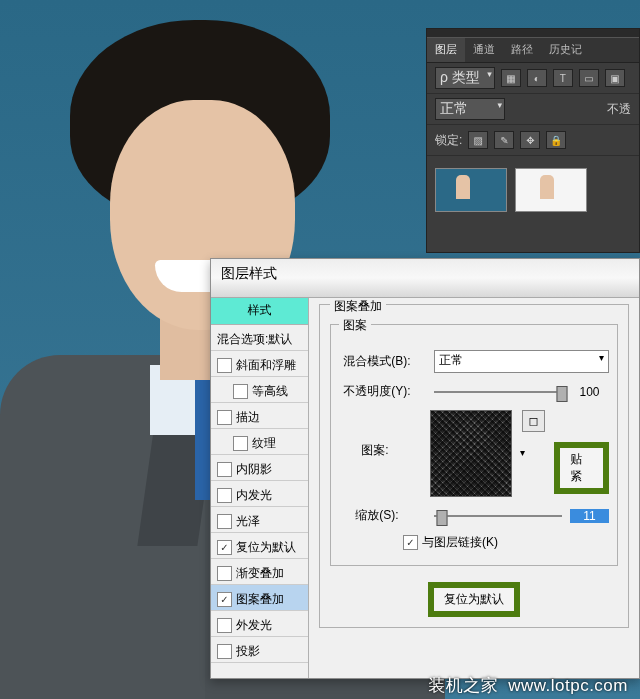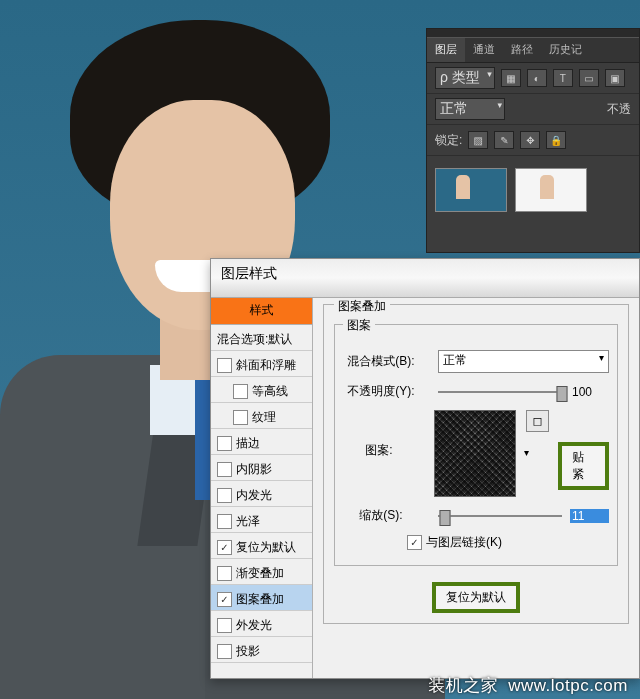--- a/index.html
+++ b/index.html
@@ -239,21 +239,21 @@
     border-right: 1px solid #b0b0b0;
     background: #f0f0f0;
     display: flex;
     flex-direction: column;
   }
   .styles-header {
     height: 22px;
     text-align: center;
     padding-top: 4px;
     border-bottom: 1px solid #b0b0b0;
-    background: #f97316;
+    background: #5eead4;
   }
   .styles-item {
     height: 22px;
     padding: 3px 4px 0 6px;
     border-bottom: 1px solid #ccc;
     display: flex;
     align-items: center;
     gap: 4px;
     font-size: 12px;
   }
@@ -346,21 +346,21 @@
     position: absolute;
     top: 2px;
     width: 9px;
     height: 14px;
     background: #b0b0b0;
     border: 1px solid #555;
     transform: translateX(-50%);
   }
   .num {
     width: 35px;
-    text-align: left;
+    text-align: center;
     margin-left: 8px;
     padding: 0 2px;
   }
   .num.hl { background: #3a8cde; color: #ffffff; }
   .pattern-swatch {
     width: 85px;
     height: 85px;
     border: 1px solid #666;
     background:
       repeating-linear-gradient(45deg, #333 0 2px, #999 2px 3px, #555 3px 5px),
@@ -379,21 +379,21 @@
     width: 22px;
     height: 20px;
     border: 1px solid #888;
     background: #e8e8e8;
     display: inline-flex;
     align-items: center;
     justify-content: center;
     margin-left: 10px;
   }
   .btn {
-    border: 4px solid #4d7c0f;
+    border: 6px solid #4d7c0f;
     background: #f4f4f4;
     padding: 3px 10px;
     font-size: 12px;
     display: inline-block;
   }
   .btn-row {
     display: flex;
     gap: 14px;
     justify-content: center;
     margin-top: 16px;
@@ -485,27 +485,27 @@
       <div class="styles-item">混合选项:默认</div>
       <div id="styles-items">
           <div class="styles-item">
             <span class="chk"></span>
             <span>斜面和浮雕</span>
           </div>
           <div class="styles-item indent">
             <span class="chk"></span>
             <span>等高线</span>
           </div>
+          <div class="styles-item">
+            <span class="chk"></span>
+            <span>描边</span>
+          </div>
           <div class="styles-item indent">
             <span class="chk"></span>
             <span>纹理</span>
-          </div>
-          <div class="styles-item">
-            <span class="chk"></span>
-            <span>描边</span>
           </div>
           <div class="styles-item">
             <span class="chk"></span>
             <span>内阴影</span>
           </div>
           <div class="styles-item">
             <span class="chk"></span>
             <span>内发光</span>
           </div>
           <div class="styles-item">

